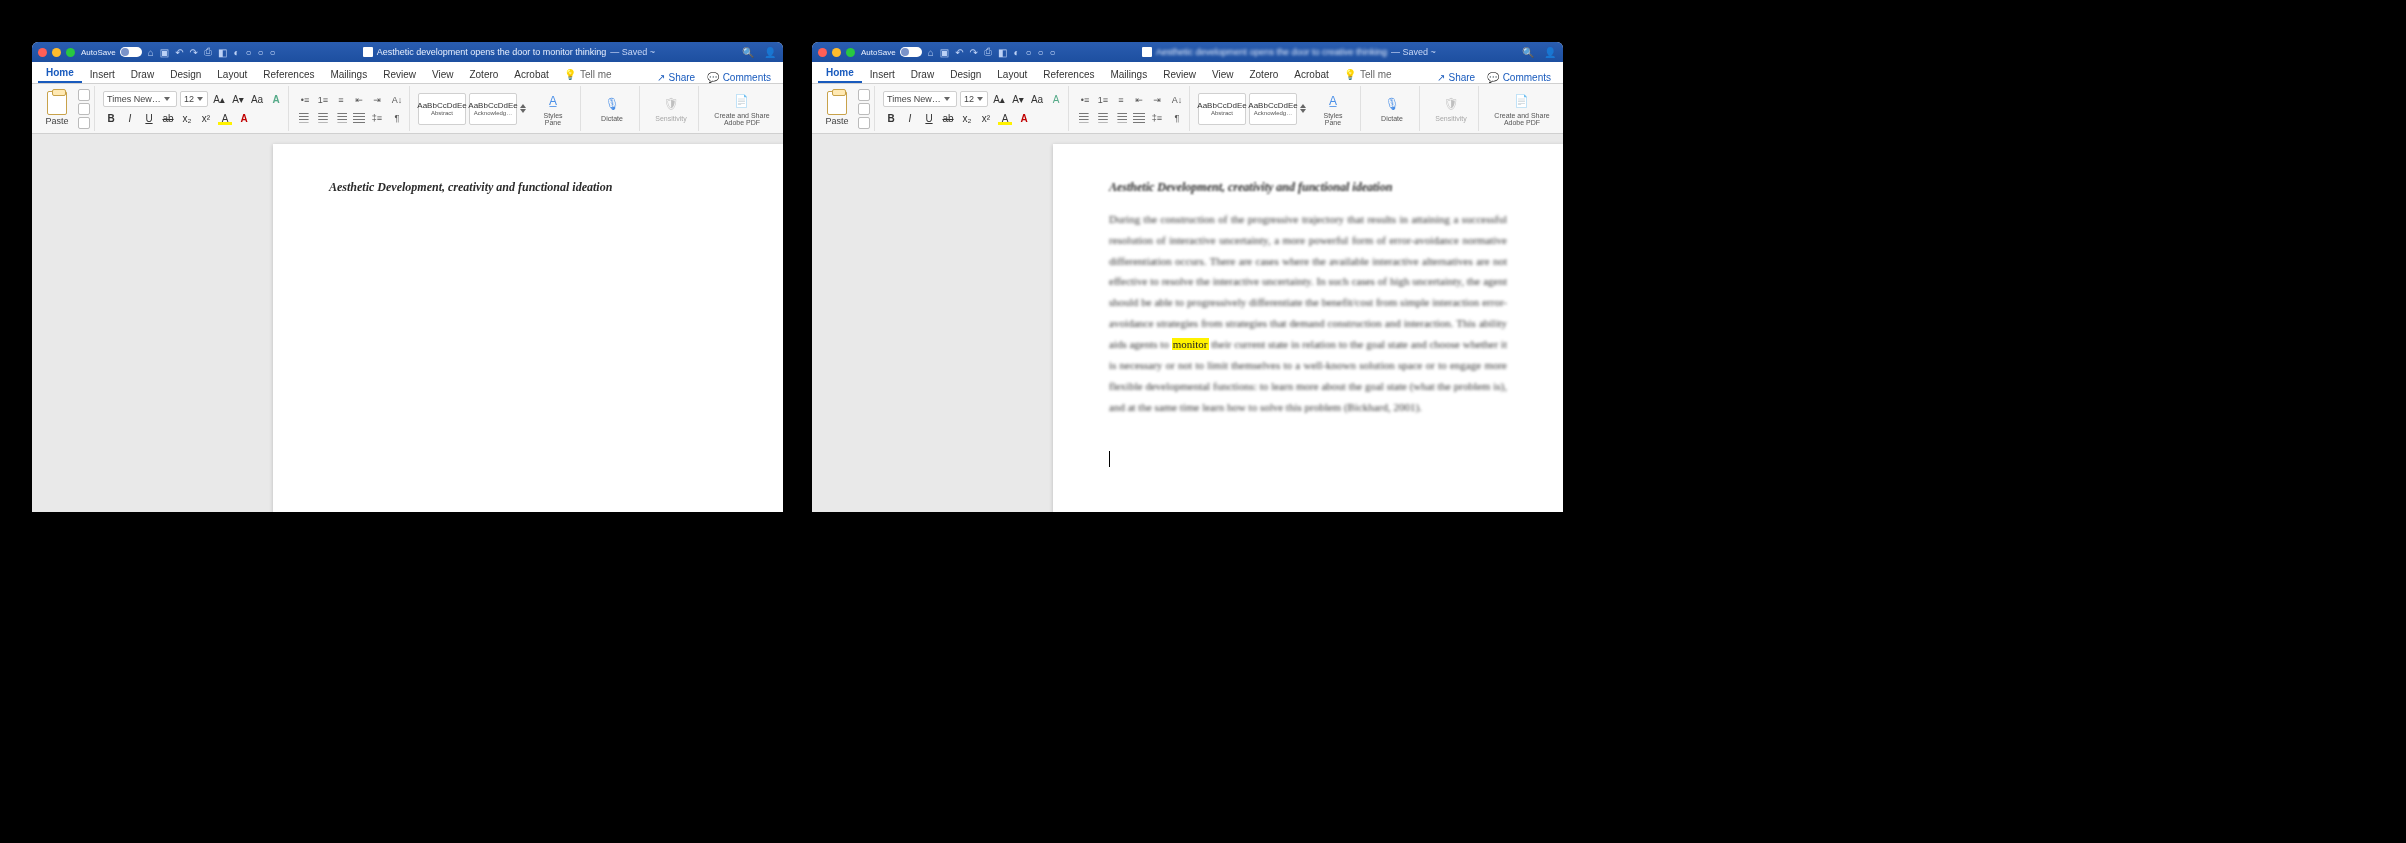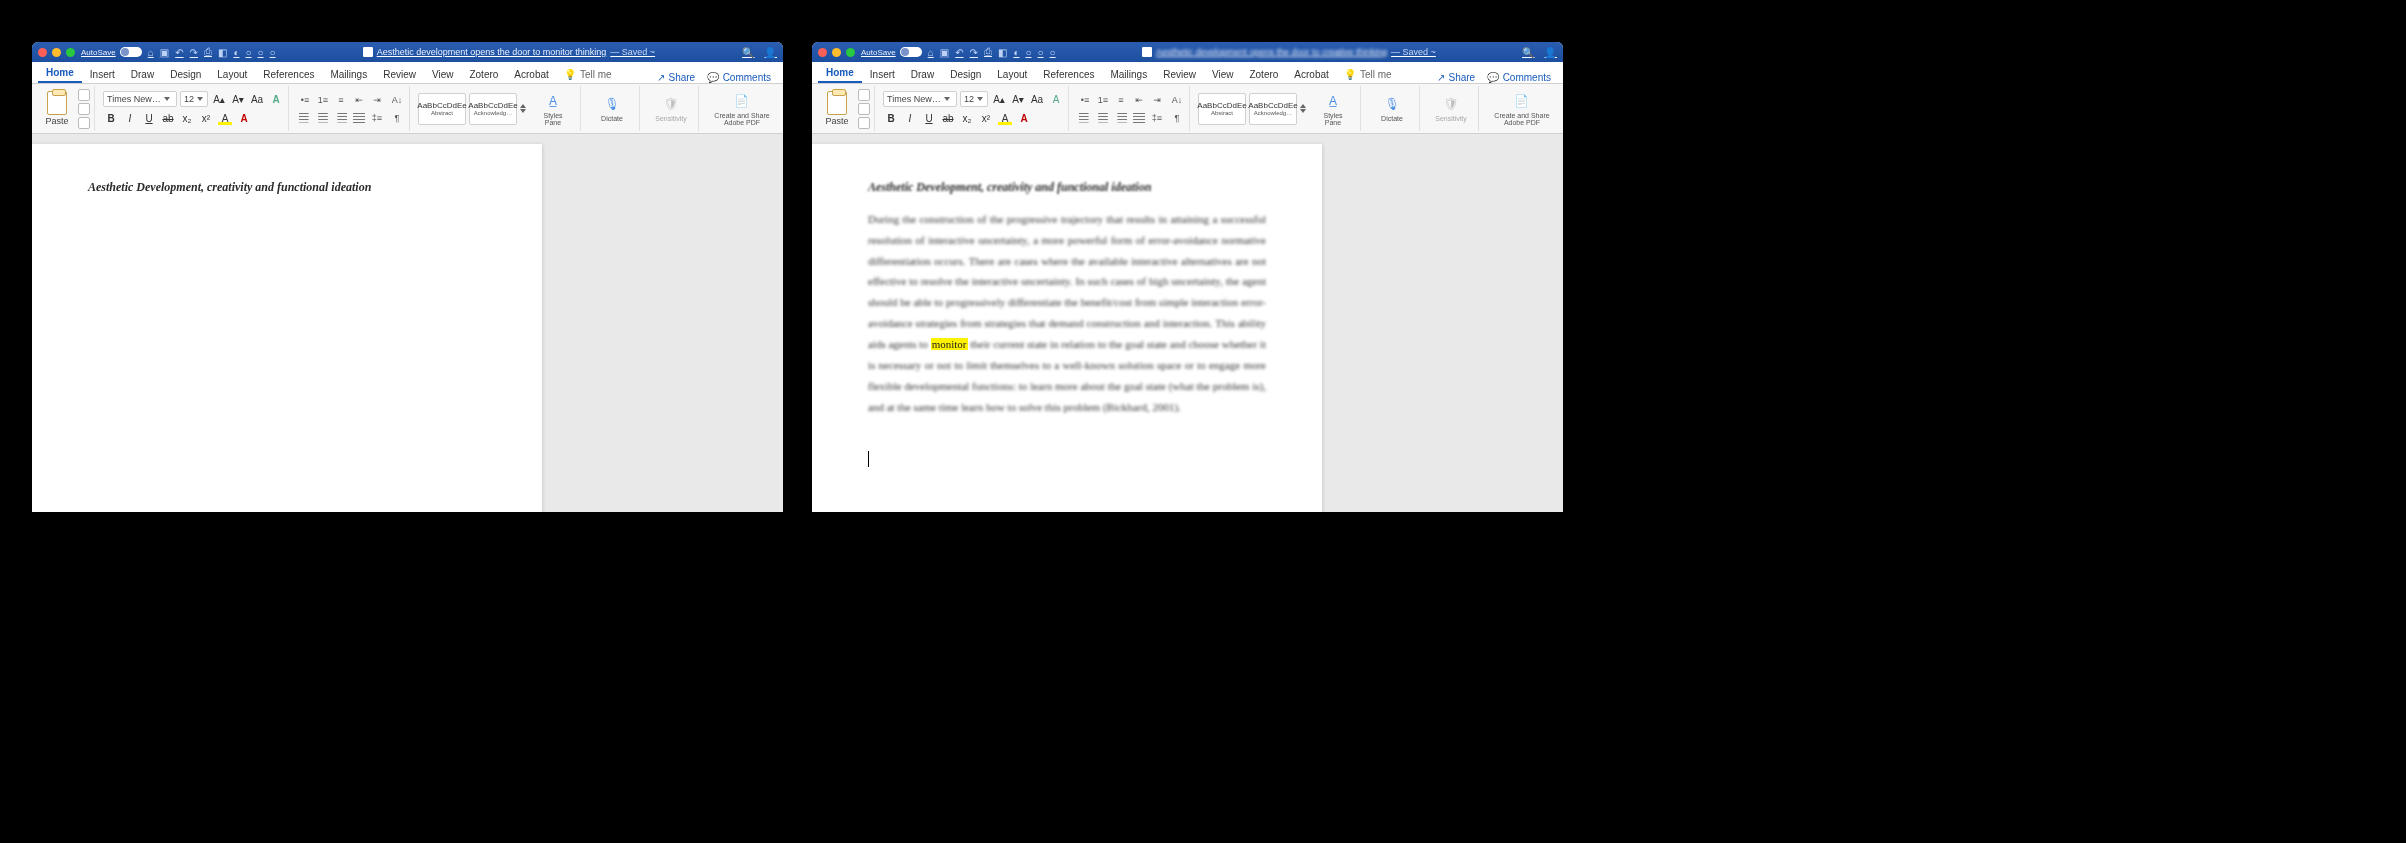--- a/index.html
+++ b/index.html
@@ -10,21 +10,21 @@
     background: #f3f3f3; border-radius: 6px 6px 0 0; overflow: hidden;
     box-shadow: 0 2px 10px rgba(0,0,0,.4); display:flex; flex-direction:column;
   }
   .window.left  { left: 32px; }
   .window.right { left: 812px; }
 
   
   .titlebar {
     background: linear-gradient(#2a5db0,#1d4fa0);
     height: 20px; display:flex; align-items:center; padding:0 6px;
-    color:#fff; font-size:9px; gap:6px; position:relative;text-decoration:underline;
+    color:#fff; font-size:9px; gap:6px; position:relative;
   }
   .traffic { display:flex; gap:5px; align-items:center; }
   .tl { width:9px; height:9px; border-radius:50%; }
   .tl.r{background:#ff5f57}.tl.y{background:#febc2e}.tl.g{background:#28c840}
   .titlebar .spacer{flex:1}
   .titlebar .autosave{display:flex;align-items:center;gap:4px;font-size:8px;color:#eaf0ff}
   .switch{width:22px;height:10px;border-radius:6px;background:#fff;position:relative}
   .switch::after{content:"";position:absolute;width:8px;height:8px;border-radius:50%;background:#7a93c9;left:1px;top:1px}
   .title-icons{display:flex;gap:6px;align-items:center;color:#cfe0ff;font-size:10px}
   .title-icons span{opacity:.9}
@@ -68,21 +68,21 @@
   .style-card{width:48px;height:32px;border:1px solid #d0d0d0;background:#fff;display:flex;flex-direction:column;align-items:center;justify-content:center;font-size:6px;color:#555;border-radius:2px}
   .style-card .s{font-size:8px;color:#333}
   .vstack{display:flex;flex-direction:column;align-items:center;width:46px;font-size:7px;color:#555;gap:2px}
   .vstack .ic{width:18px;height:18px;border-radius:3px;display:flex;align-items:center;justify-content:center;font-size:12px}
   .mic{color:#4a8fe7}
   .shield{color:#888}
   .pdf{color:#c1272d}
   .pane{color:#4a8fe7}
 
   
-  .docarea{flex:1;background:#e9e9e9;display:flex;justify-content:flex-start;overflow:hidden}
+  .docarea{flex:1;background:#e9e9e9;display:flex;justify-content:flex-end;overflow:hidden}
   .page{width:510px;background:#fff;margin-top:10px;box-shadow:0 1px 4px rgba(0,0,0,.2);padding:32px 56px;font-family:"Times New Roman",serif;color:#222;font-size:11px;line-height:1.9;position:relative;min-height:600px}
   .heading{font-style:italic;font-weight:700;font-size:12px;color:#2b2b2b;filter:blur(.4px)}
   .body-blur{filter:blur(1.4px);color:#333}
   .body-clear{filter:blur(.5px);color:#222}
   .highlight{background:#fff200;padding:0 1px}
   .body-sharp{filter:none;color:#222;font-size:11px}
   .cursor{display:inline-block;width:1px;height:16px;background:#000;vertical-align:middle}
 
 </style>
 </head>

